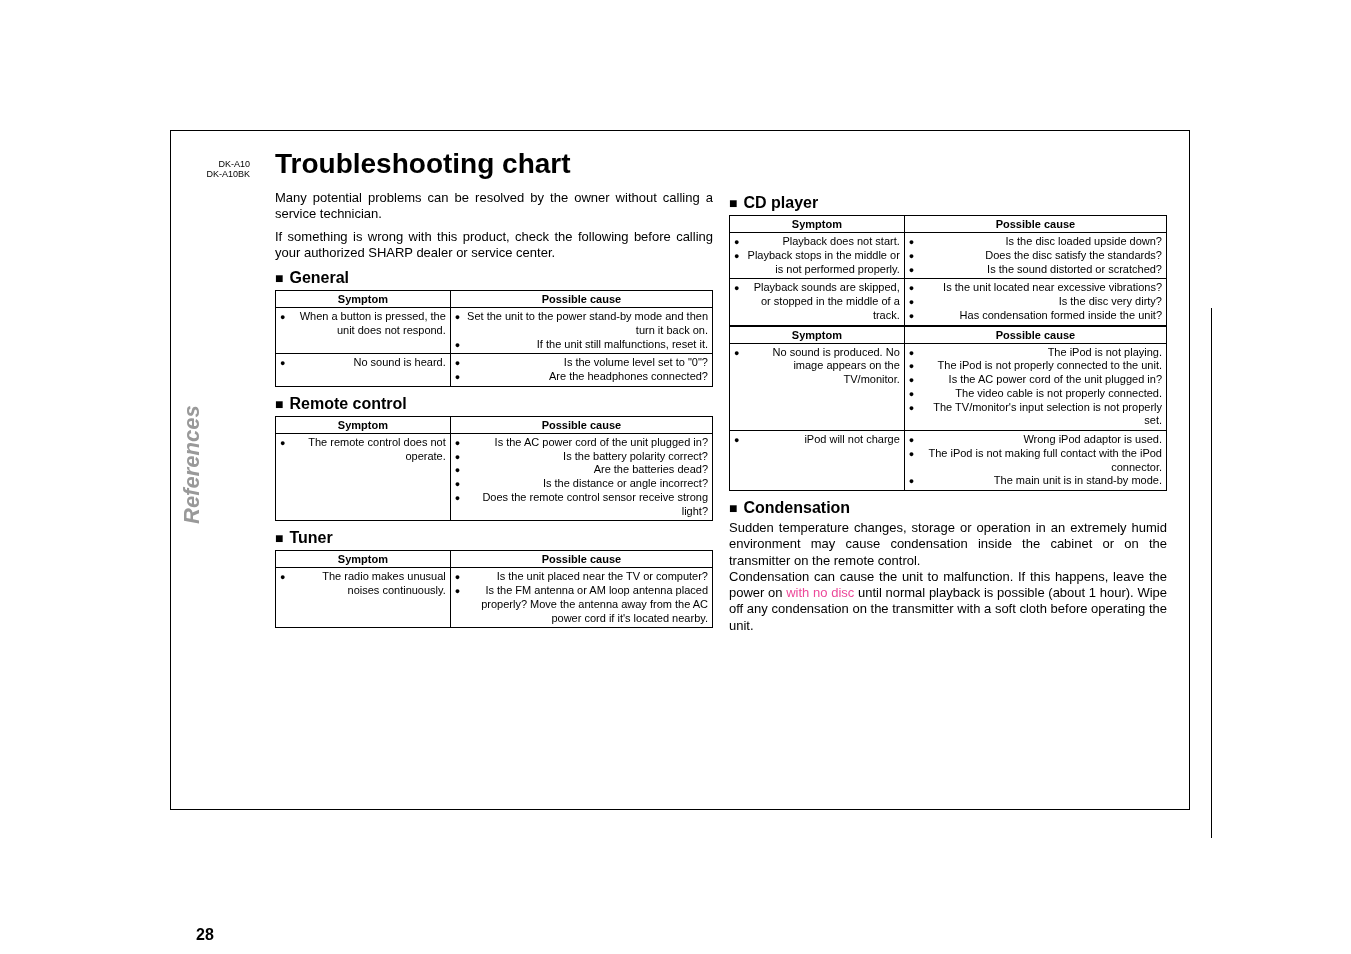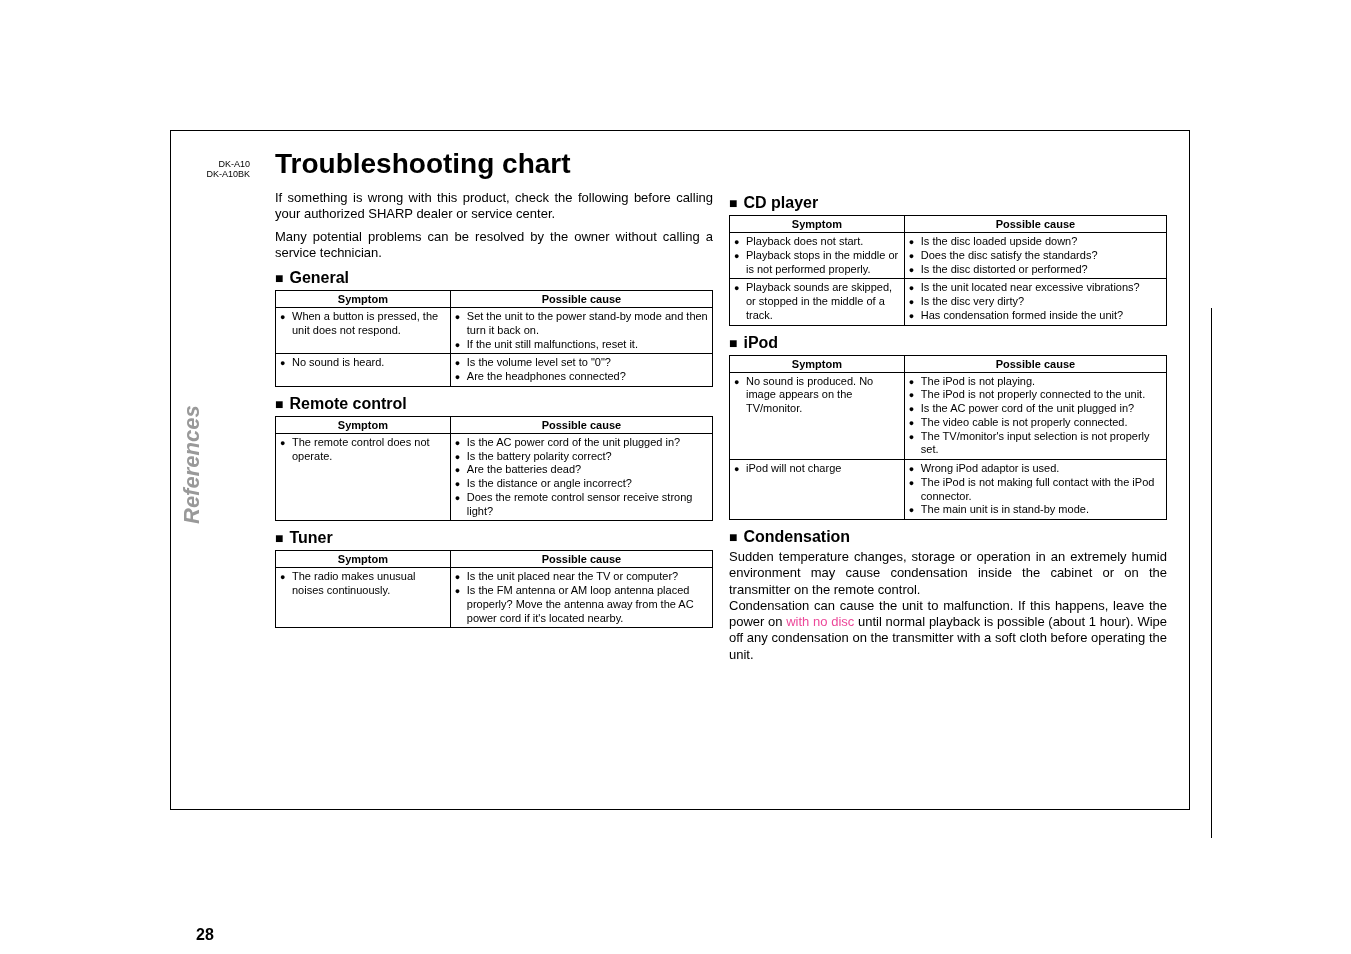--- a/index.html
+++ b/index.html
@@ -74,21 +74,21 @@
     width: 100%;
     font-size: 11px;
   }
   table.trouble th, table.trouble td {
     border: 1px solid #000;
     vertical-align: top;
     padding: 2px 4px;
   }
   table.trouble th { font-weight: bold; text-align: center; }
   table.trouble td:first-child { width: 40%; }
-  ul.b { list-style: none; padding: 0; margin: 0; }
+  ul.b { list-style: none; padding: 0; margin: 0; text-align: right; }
   ul.b li { position: relative; padding-left: 12px; line-height: 1.25; }
   ul.b li::before {
     content: "●"; position: absolute; left: 0; font-size: 9px; top: 2px;
   }
   .cond-text { font-size: 13px; line-height: 1.25; text-align: justify;}
   .red { color: #ec4899; }
   .right-rule {
     position: absolute;
     right: -45px;
     top: 160px;
@@ -107,22 +107,22 @@
   <div>DK-A10BK</div>
 </div>
 
 <div class="side-tab">References</div>
 <div class="page-number">28</div>
 
 <div class="page-content">
 
   <div class="col">
     <h1 class="title">Troubleshooting chart</h1>
+    <p class="intro">Many potential problems can be resolved by the owner without calling a service technician.</p>
     <p class="intro">If something is wrong with this product, check the following before calling your authorized SHARP dealer or service center.</p>
-    <p class="intro">Many potential problems can be resolved by the owner without calling a service technician.</p>
 
     <div class="sect-head">
       <span class="sq">■</span><span>General</span>
     </div>
     <table class="trouble">
       <tbody>
           <tr>
         <th>Symptom</th>
         <th>Possible cause</th>
       </tr>
@@ -225,44 +225,41 @@
         <td>
               <ul class="b">
           <li>Playback does not start.</li>
           <li>Playback stops in the middle or is not performed properly.</li>
         </ul>
             </td>
         <td>
               <ul class="b">
           <li>Is the disc loaded upside down?</li>
           <li>Does the disc satisfy the standards?</li>
-          <li>Is the disc distorted or performed?</li>
+          <li>Is the sound distorted or scratched?</li>
         </ul>
             </td>
       </tr>
       <tr>
         <td>
               <ul class="b">
                 <li>Playback sounds are skipped, or stopped in the middle of a track.</li>
               </ul>
             </td>
         <td>
               <ul class="b">
           <li>Is the unit located near excessive vibrations?</li>
           <li>Is the disc very dirty?</li>
           <li>Has condensation formed inside the unit?</li>
         </ul>
             </td>
       </tr>
     </tbody>
       </table>
 
-    <div class="sect-head">
-      <span class="sq">■</span><span>iPod</span>
-    </div>
     <table class="trouble">
       <tbody>
           <tr>
         <th>Symptom</th>
         <th>Possible cause</th>
       </tr>
       <tr>
         <td>
               <ul class="b">
                 <li>No sound is produced. No image appears on the TV/monitor.</li>

